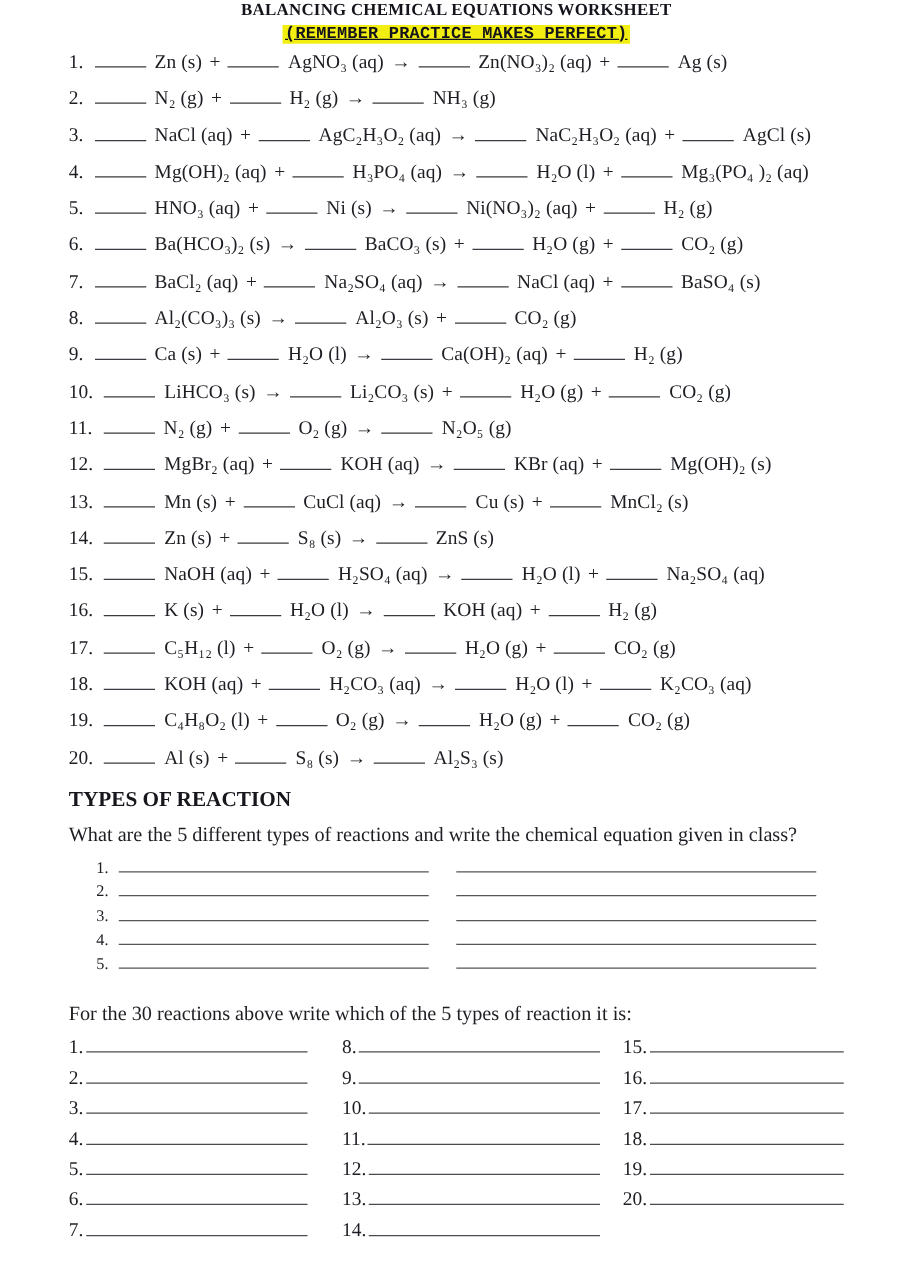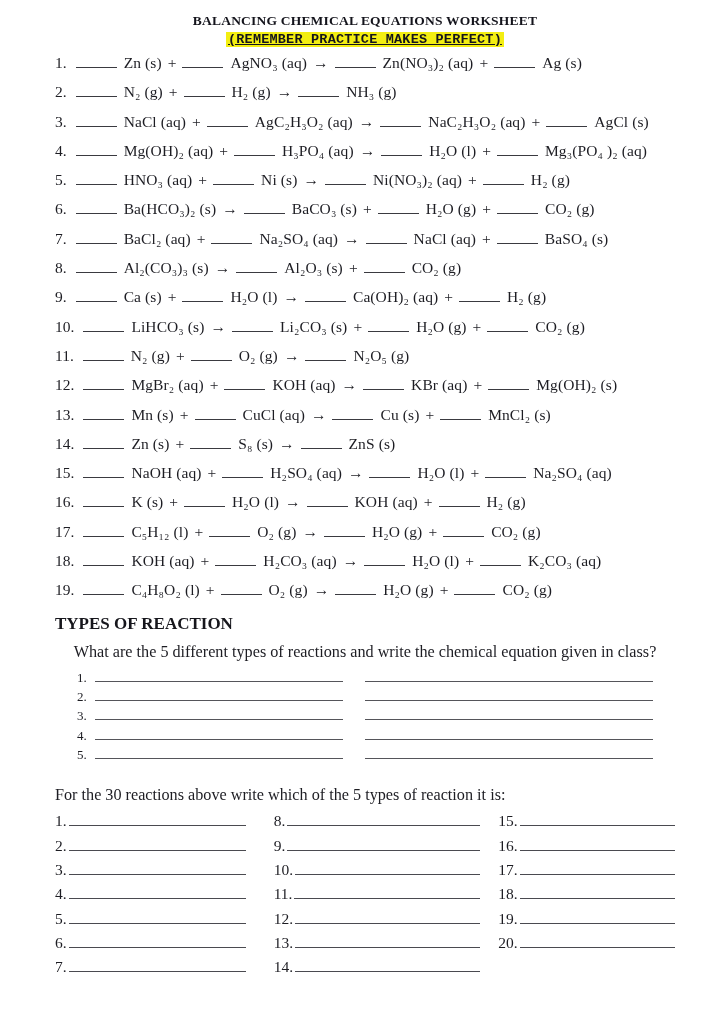--- a/index.html
+++ b/index.html
@@ -11,21 +11,21 @@
     width: 725px;
     height: 1024px;
     overflow: hidden;
     font-family: "Liberation Serif", "DejaVu Serif", serif;
     color: #1d1d23;
   }
   .page {
     box-sizing: border-box;
     width: 725px;
     height: 1024px;
-    padding: 13px 50px 10px 55px;
+    padding: 0 50px 10px 55px;
   }
 
   
   .hdr { text-align: center; }
   .title {
     font-weight: bold;
     font-size: 13.5px;
     letter-spacing: 0.2px;
     color: #14141c;
   }
@@ -64,21 +64,20 @@
   
   .types-heading {
     margin-top: 9px;
     font-weight: bold;
     font-size: 17px;
     color: #16161c;
   }
   .types-question {
     margin-top: 9px;
     font-size: 16.2px;
-    text-align: center;
   }
   .types-rows { margin-top: 6px; margin-left: 22px; }
   .type-row {
     display: flex;
     align-items: baseline;
     height: 19.3px;
     font-size: 13px;
   }
   .type-row .t-num { width: 18px; }
   .t-blank-left  { width: 248px; border-bottom: 1.2px solid #55555a; height: 13px; }
@@ -132,20 +131,21 @@
       <div class="eq-row"><span class="eq-num">10.</span><span class="blank eq-blank"></span><span class="formula">LiHCO₃ (s)</span><span class="op">→</span><span class="blank eq-blank"></span><span class="formula">Li₂CO₃ (s)</span><span class="op">+</span><span class="blank eq-blank"></span><span class="formula">H₂O (g)</span><span class="op">+</span><span class="blank eq-blank"></span><span class="formula">CO₂ (g)</span></div>
       <div class="eq-row"><span class="eq-num">11.</span><span class="blank eq-blank"></span><span class="formula">N₂ (g)</span><span class="op">+</span><span class="blank eq-blank"></span><span class="formula">O₂ (g)</span><span class="op">→</span><span class="blank eq-blank"></span><span class="formula">N₂O₅ (g)</span></div>
       <div class="eq-row"><span class="eq-num">12.</span><span class="blank eq-blank"></span><span class="formula">MgBr₂ (aq)</span><span class="op">+</span><span class="blank eq-blank"></span><span class="formula">KOH (aq)</span><span class="op">→</span><span class="blank eq-blank"></span><span class="formula">KBr (aq)</span><span class="op">+</span><span class="blank eq-blank"></span><span class="formula">Mg(OH)₂ (s)</span></div>
       <div class="eq-row"><span class="eq-num">13.</span><span class="blank eq-blank"></span><span class="formula">Mn (s)</span><span class="op">+</span><span class="blank eq-blank"></span><span class="formula">CuCl (aq)</span><span class="op">→</span><span class="blank eq-blank"></span><span class="formula">Cu (s)</span><span class="op">+</span><span class="blank eq-blank"></span><span class="formula">MnCl₂ (s)</span></div>
       <div class="eq-row"><span class="eq-num">14.</span><span class="blank eq-blank"></span><span class="formula">Zn (s)</span><span class="op">+</span><span class="blank eq-blank"></span><span class="formula">S₈ (s)</span><span class="op">→</span><span class="blank eq-blank"></span><span class="formula">ZnS (s)</span></div>
       <div class="eq-row"><span class="eq-num">15.</span><span class="blank eq-blank"></span><span class="formula">NaOH (aq)</span><span class="op">+</span><span class="blank eq-blank"></span><span class="formula">H₂SO₄ (aq)</span><span class="op">→</span><span class="blank eq-blank"></span><span class="formula">H₂O (l)</span><span class="op">+</span><span class="blank eq-blank"></span><span class="formula">Na₂SO₄ (aq)</span></div>
       <div class="eq-row"><span class="eq-num">16.</span><span class="blank eq-blank"></span><span class="formula">K (s)</span><span class="op">+</span><span class="blank eq-blank"></span><span class="formula">H₂O (l)</span><span class="op">→</span><span class="blank eq-blank"></span><span class="formula">KOH (aq)</span><span class="op">+</span><span class="blank eq-blank"></span><span class="formula">H₂ (g)</span></div>
       <div class="eq-row"><span class="eq-num">17.</span><span class="blank eq-blank"></span><span class="formula">C₅H₁₂ (l)</span><span class="op">+</span><span class="blank eq-blank"></span><span class="formula">O₂ (g)</span><span class="op">→</span><span class="blank eq-blank"></span><span class="formula">H₂O (g)</span><span class="op">+</span><span class="blank eq-blank"></span><span class="formula">CO₂ (g)</span></div>
       <div class="eq-row"><span class="eq-num">18.</span><span class="blank eq-blank"></span><span class="formula">KOH (aq)</span><span class="op">+</span><span class="blank eq-blank"></span><span class="formula">H₂CO₃ (aq)</span><span class="op">→</span><span class="blank eq-blank"></span><span class="formula">H₂O (l)</span><span class="op">+</span><span class="blank eq-blank"></span><span class="formula">K₂CO₃ (aq)</span></div>
       <div class="eq-row"><span class="eq-num">19.</span><span class="blank eq-blank"></span><span class="formula">C₄H₈O₂ (l)</span><span class="op">+</span><span class="blank eq-blank"></span><span class="formula">O₂ (g)</span><span class="op">→</span><span class="blank eq-blank"></span><span class="formula">H₂O (g)</span><span class="op">+</span><span class="blank eq-blank"></span><span class="formula">CO₂ (g)</span></div>
+      <div class="eq-row"><span class="eq-num">20.</span><span class="blank eq-blank"></span><span class="formula">Al (s)</span><span class="op">+</span><span class="blank eq-blank"></span><span class="formula">S₈ (s)</span><span class="op">→</span><span class="blank eq-blank"></span><span class="formula">Al₂S₃ (s)</span></div>
     </div>
 
   <div class="types-heading">TYPES OF REACTION</div>
 
   <div class="types-question">What are the 5 different types of reactions and write the chemical equation given in class?</div>
 
   <div class="types-rows">
       <div class="type-row">
         <span class="t-num">1.</span>
         <span class="t-blank-left"></span>

